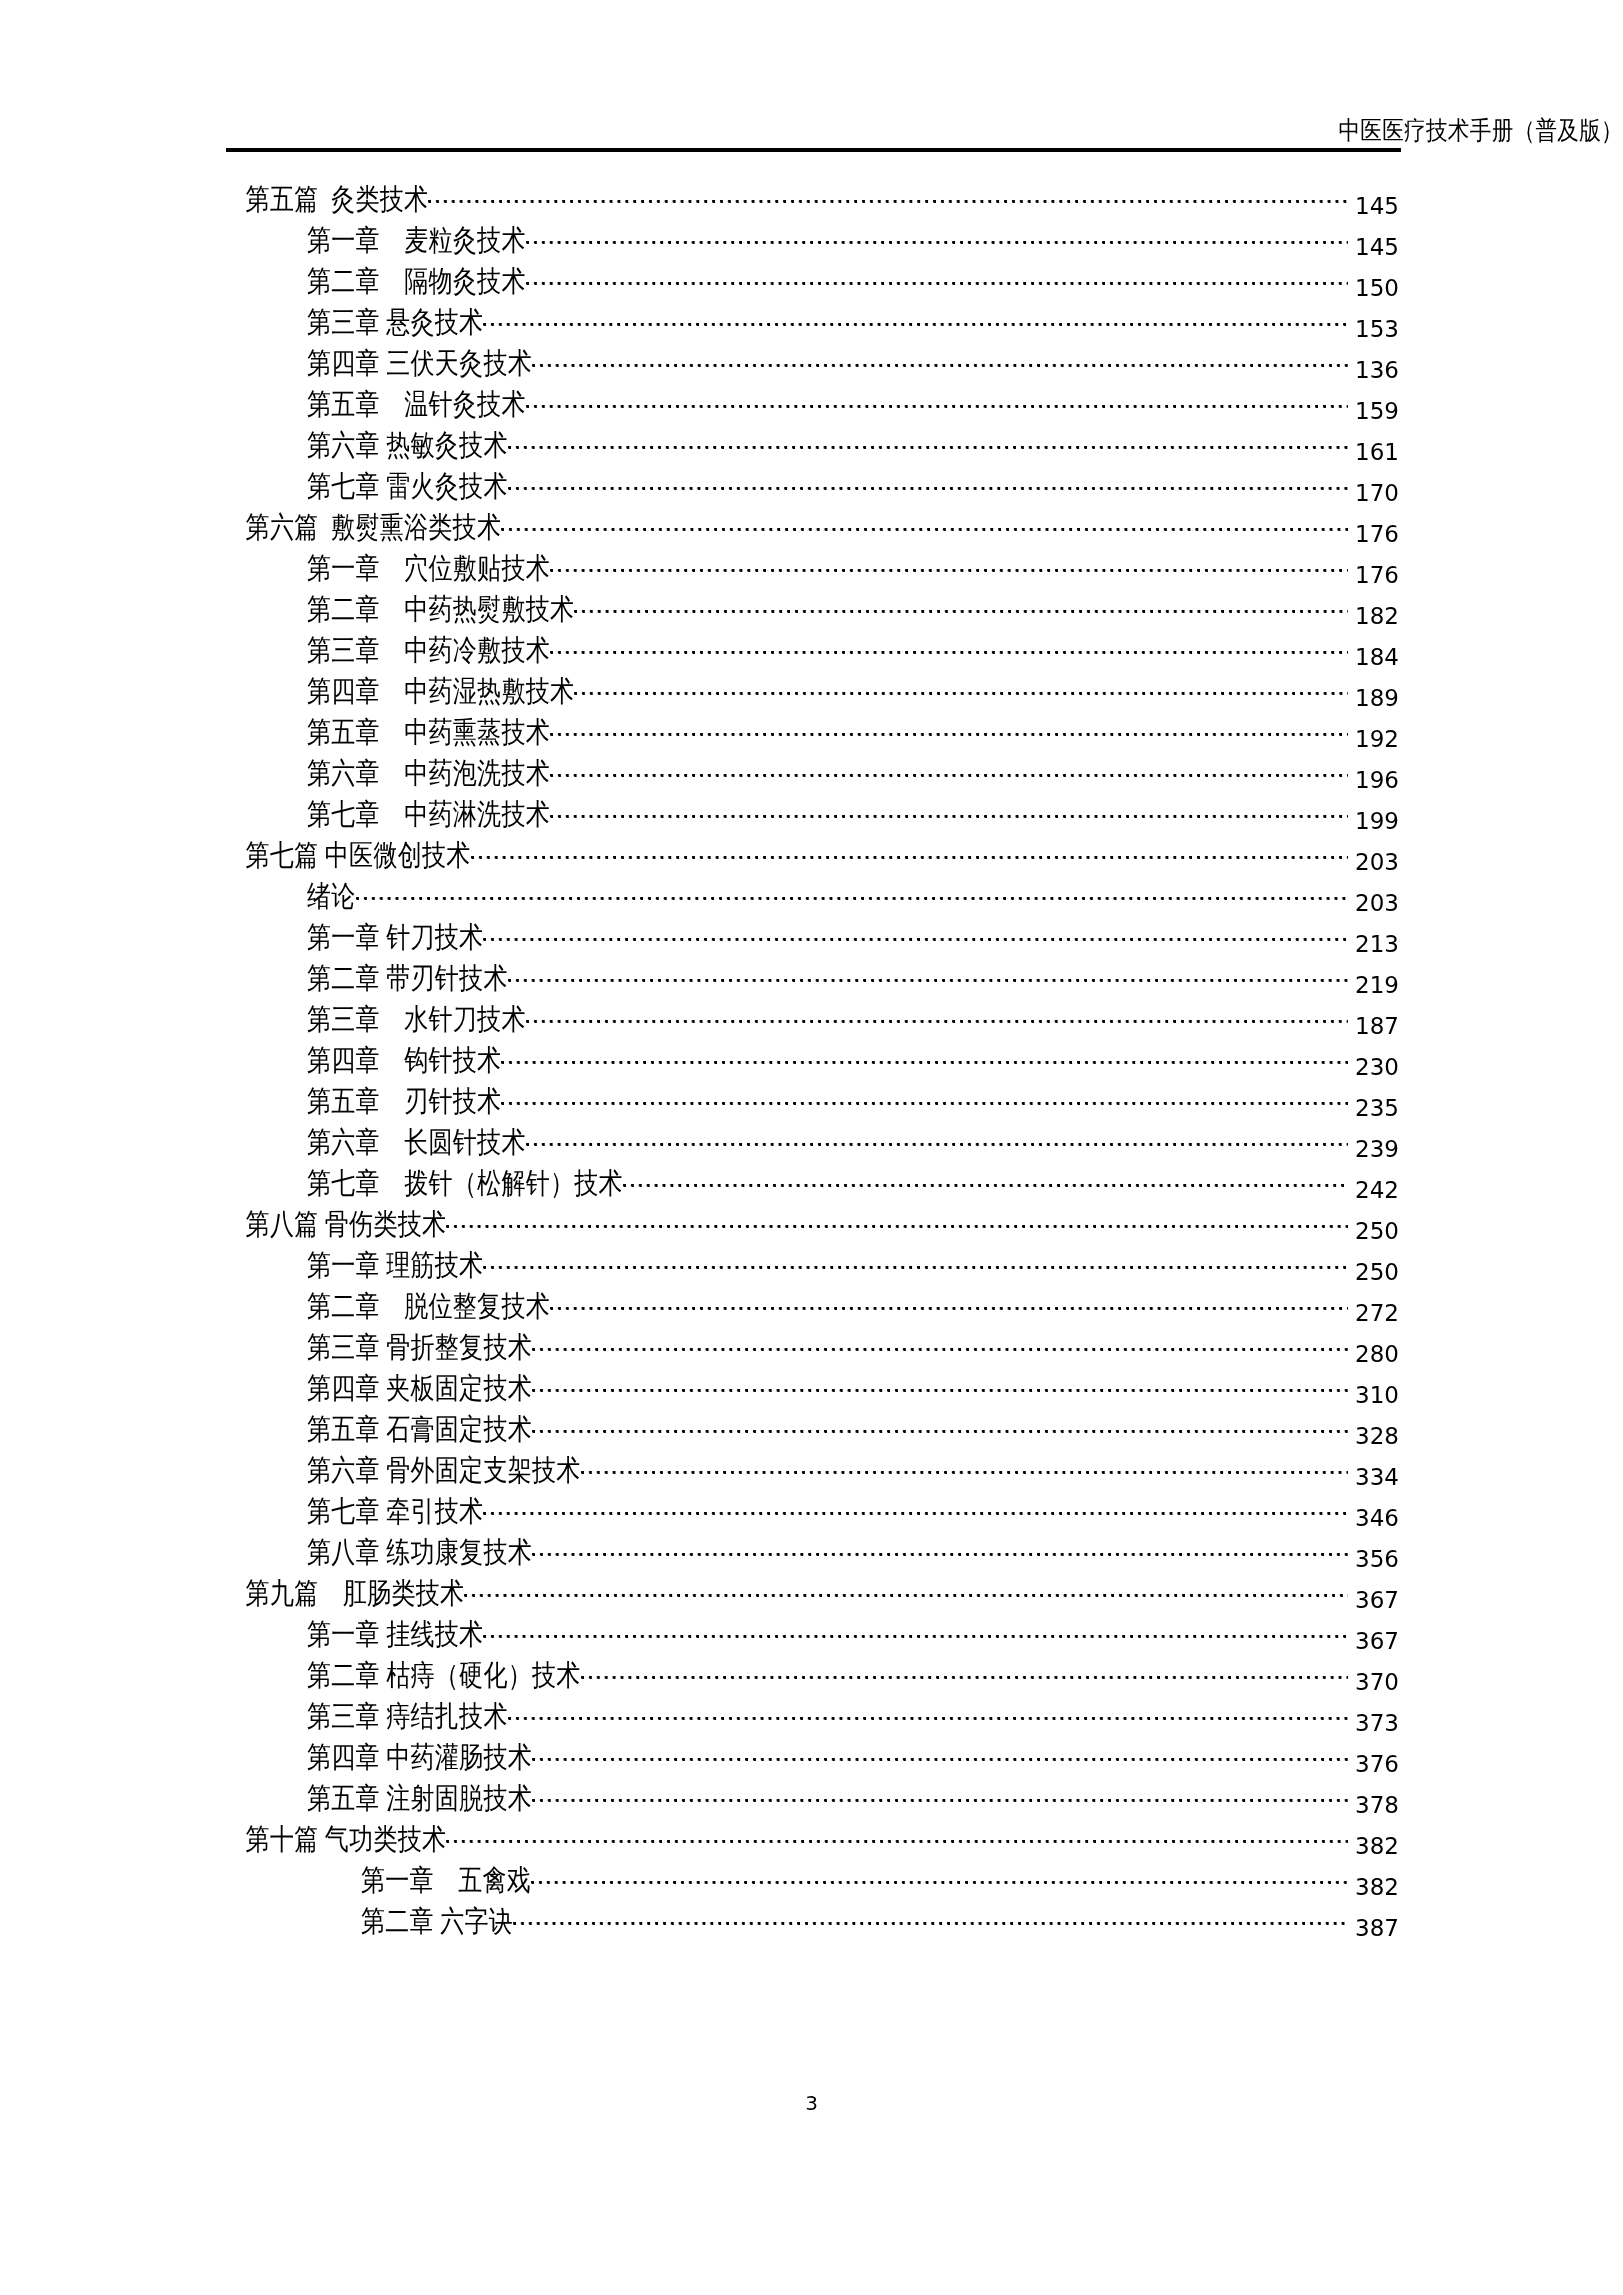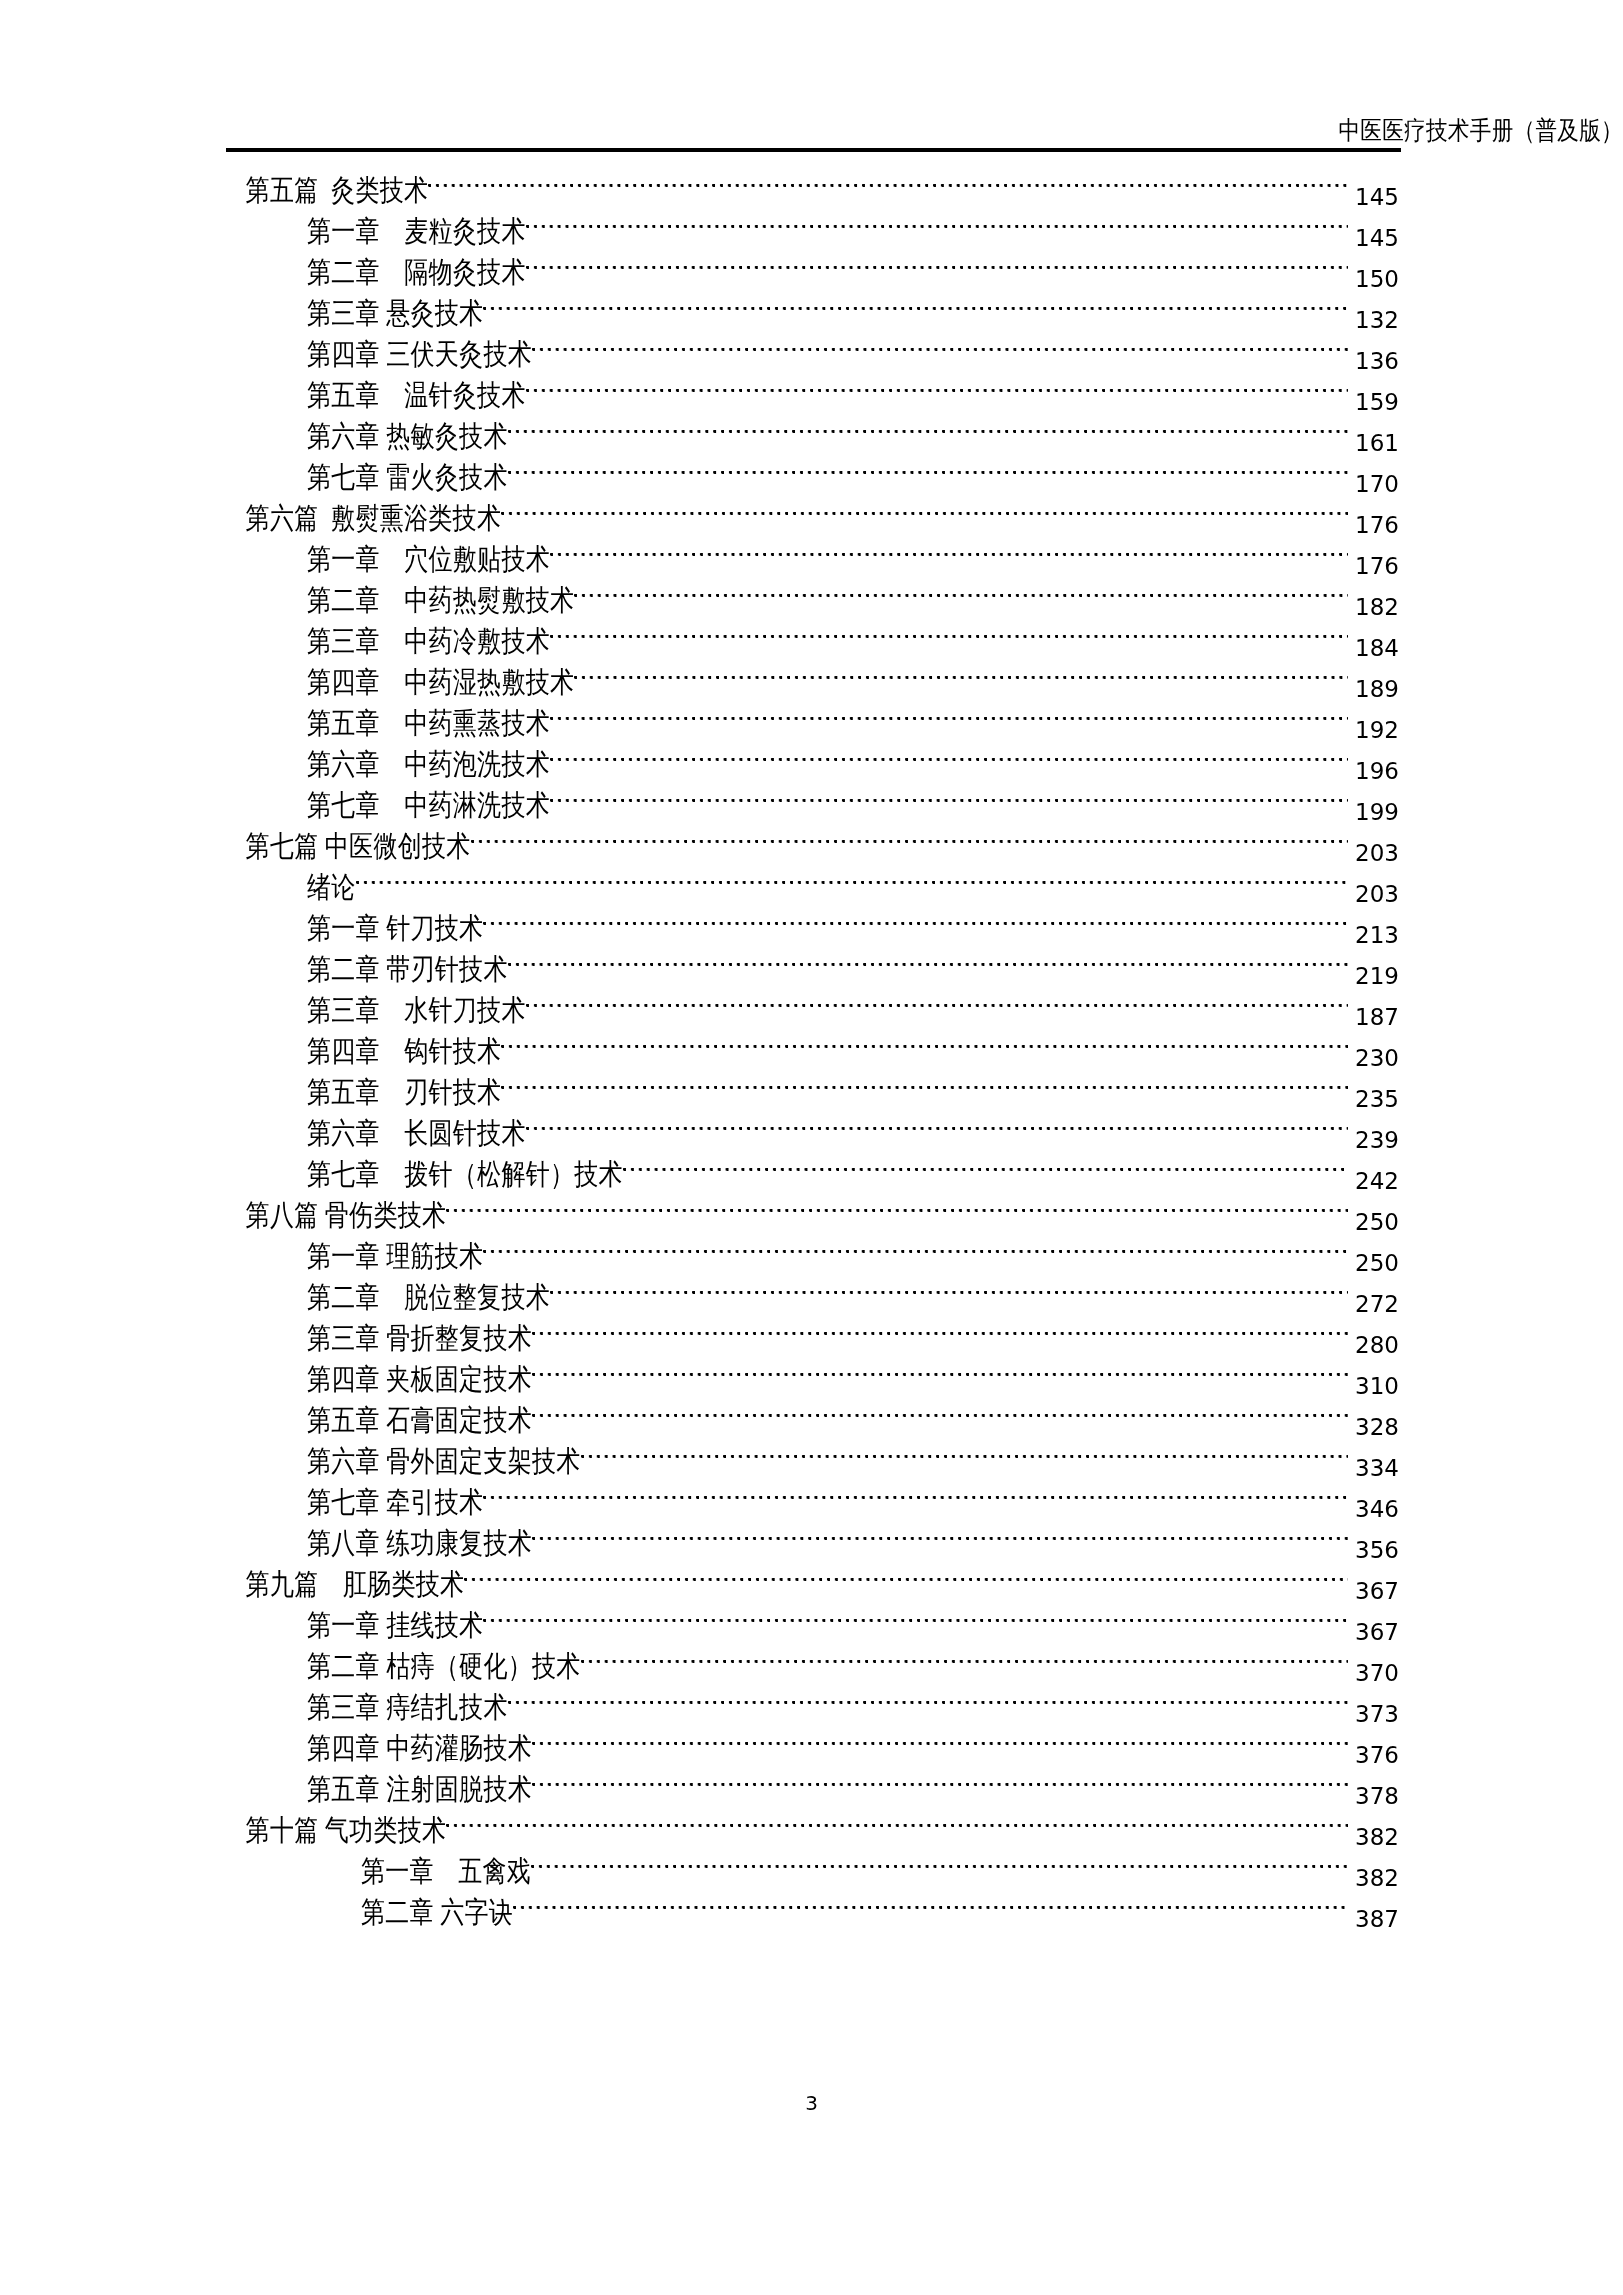--- a/index.html
+++ b/index.html
@@ -48,21 +48,21 @@
 
   
   .toc {
     position: absolute;
     left: 0;
     top: 181px;
     width: 1623px;
   }
   .toc-row {
     display: flex;
-    align-items: flex-start;
+    align-items: center;
     width: 1173px;
     margin-left: 226px;
     height: 41px;
   }
   .toc-label {
     white-space: pre;
     flex: 0 0 auto;
     font-size: 24px;
     line-height: 1;
     letter-spacing: 0.3px;
@@ -139,21 +139,21 @@
         <span class="toc-page">145</span>
       </div>
       <div class="toc-row lvl-chap">
         <span class="toc-label">第二章　隔物灸技术</span>
         <span class="toc-dots"></span>
         <span class="toc-page">150</span>
       </div>
       <div class="toc-row lvl-chap">
         <span class="toc-label">第三章 悬灸技术</span>
         <span class="toc-dots"></span>
-        <span class="toc-page">132</span>
+        <span class="toc-page">153</span>
       </div>
       <div class="toc-row lvl-chap">
         <span class="toc-label">第四章 三伏天灸技术</span>
         <span class="toc-dots"></span>
         <span class="toc-page">136</span>
       </div>
       <div class="toc-row lvl-chap">
         <span class="toc-label">第五章　温针灸技术</span>
         <span class="toc-dots"></span>
         <span class="toc-page">159</span>

